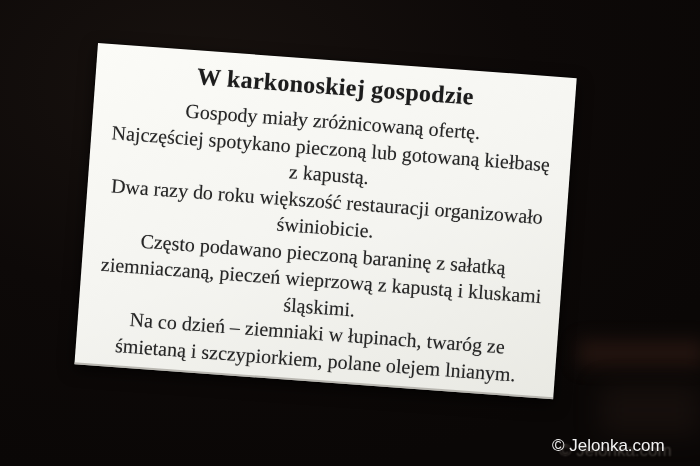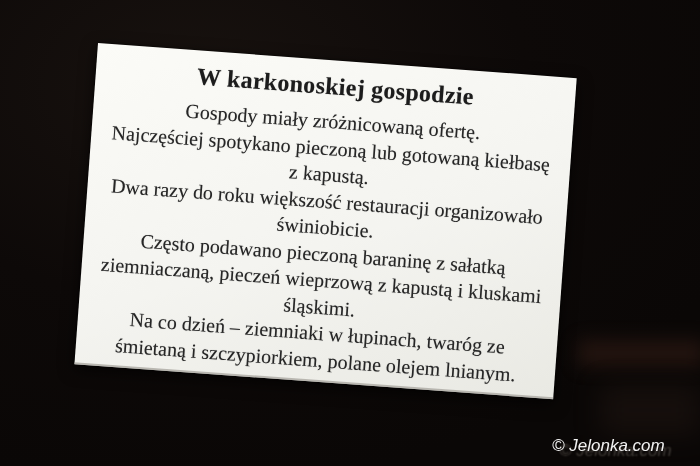--- a/index.html
+++ b/index.html
@@ -61,21 +61,20 @@
   .slide-body p{
     font-size:20px;
     line-height:26.5px;
     text-align:center;
     text-shadow:0 0 1px rgba(0,0,0,.3);
   }
   .watermark{
     position:absolute;
     left:552px; top:436px;
     font-family:"Liberation Sans", sans-serif;
-    font-style:italic;
     font-size:17px;
     color:var(--watermark-color);
     text-shadow:7px 5px 2px rgba(115,108,100,.55);
     white-space:nowrap;
   }
 </style>
 </head>
 <body>
 
 <div class="photo-stage">

